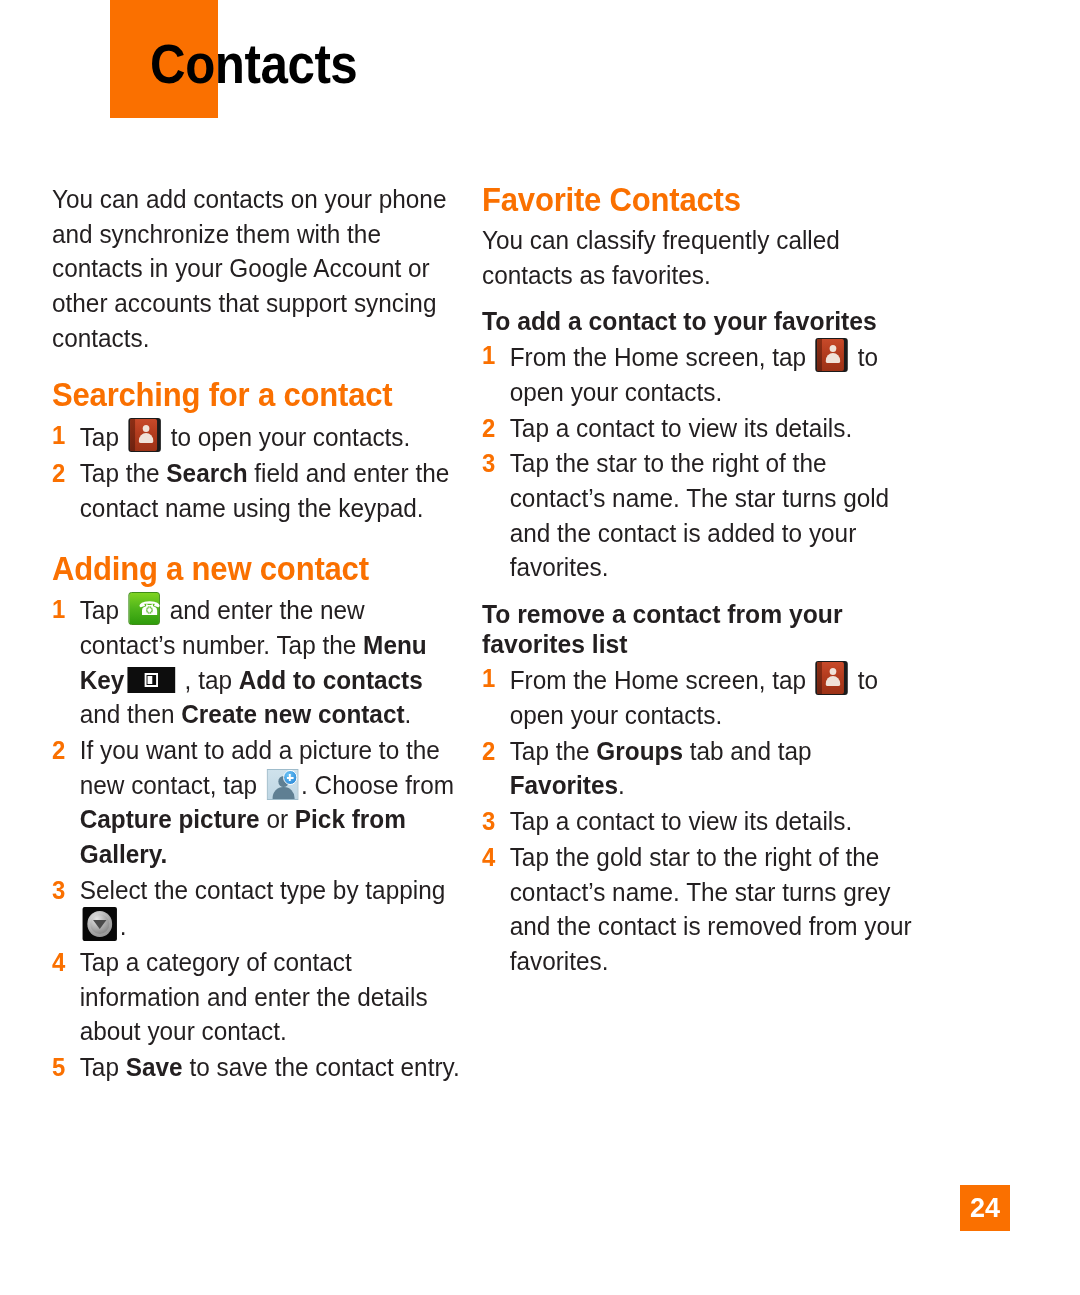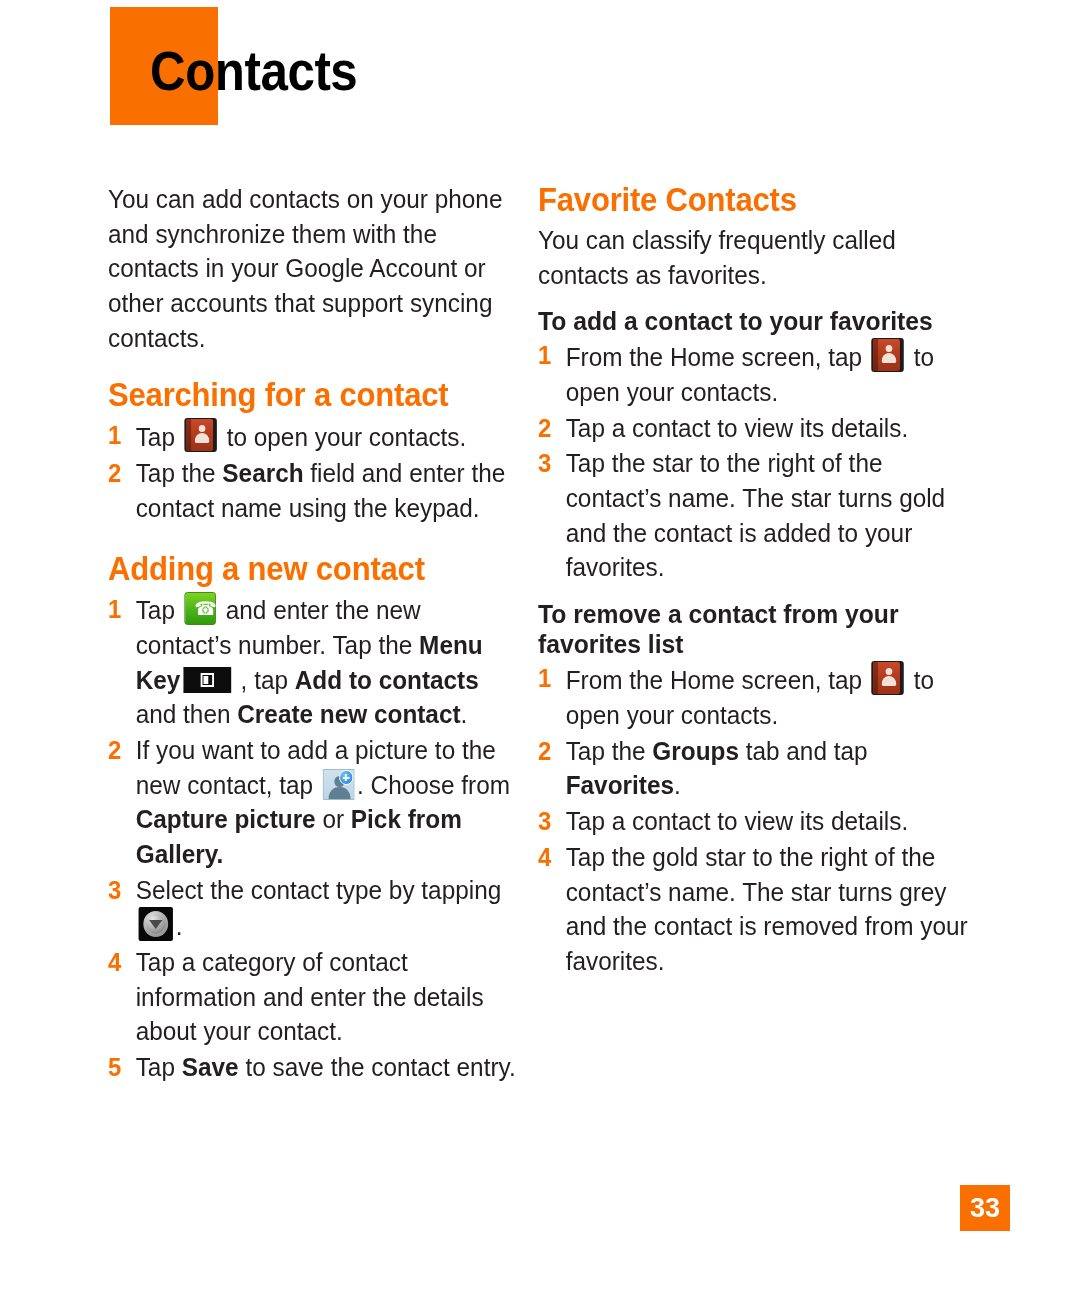--- a/index.html
+++ b/index.html
@@ -12,21 +12,21 @@
     height: 1295px;
     position: relative;
     font-family: "Liberation Sans", sans-serif;
     color: #231f20;
     overflow: hidden;
   }
 
   
   .header {
     position: absolute;
-    left: 0; top: 7px;
+    left: 0; top: 0;
     width: 1004px;
     height: 125px;
   }
   .header-block {
     position: absolute;
     left: 110px;
     top: 0;
     width: 108px;
     height: 118px;
     background: #FA7000;
@@ -51,21 +51,21 @@
     left: 0;
     top: 182px;
     width: 1080px;
     display: flex;
     gap: 0px;
   }
   .col {
     width: 430px;
     box-sizing: border-box;
   }
-  .col-left  { margin-left: 108px; }
+  .col-left  { margin-left: 52px; }
   .col-right { width: 450px; }
 
   
   .intro {
     font-size: 25.5px;
     line-height: 1.36;
     color: #231f20;
     margin: 0 0 10px 0;
     transform: scaleX(0.955);
     transform-origin: left top;
@@ -353,13 +353,13 @@
       <li>
         <span class="num">3</span><span>Tap a contact to view its details.</span>
       </li>
       <li>
         <span class="num">4</span><span>Tap the gold star to the right of the contact’s name. The star turns grey and the contact is removed from your favorites.</span>
       </li>
     </ol>
   </div>
 </div>
 
-<div class="page-badge">33</div>
+<div class="page-badge">24</div>
 
 </body></html>

